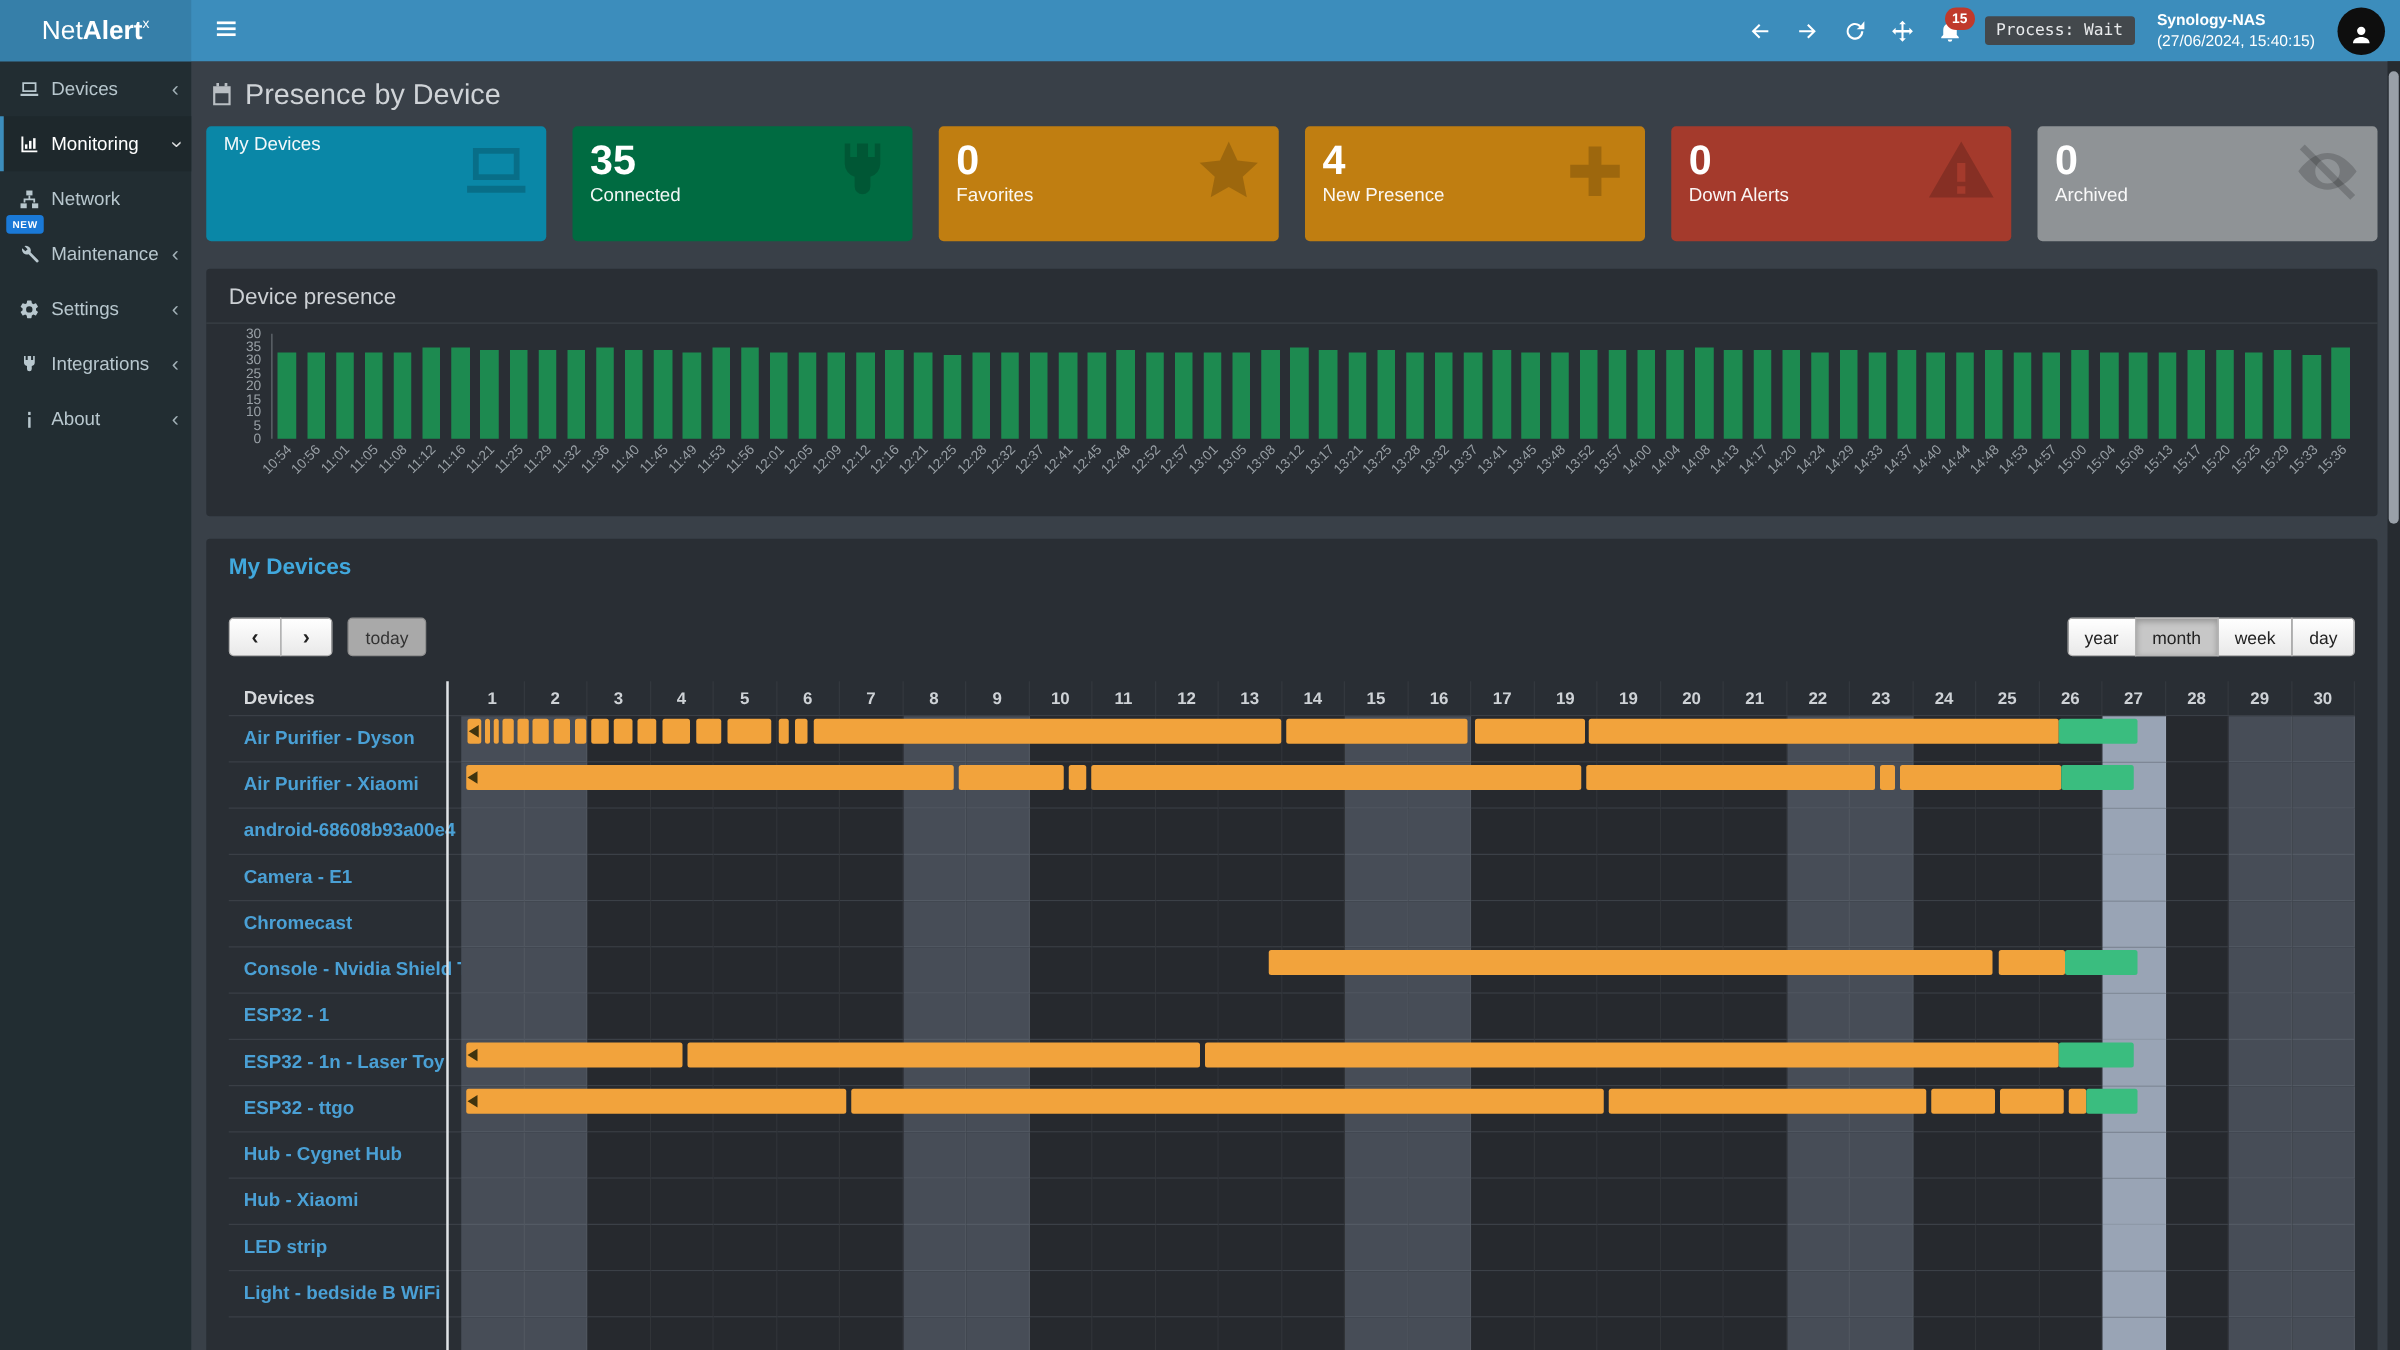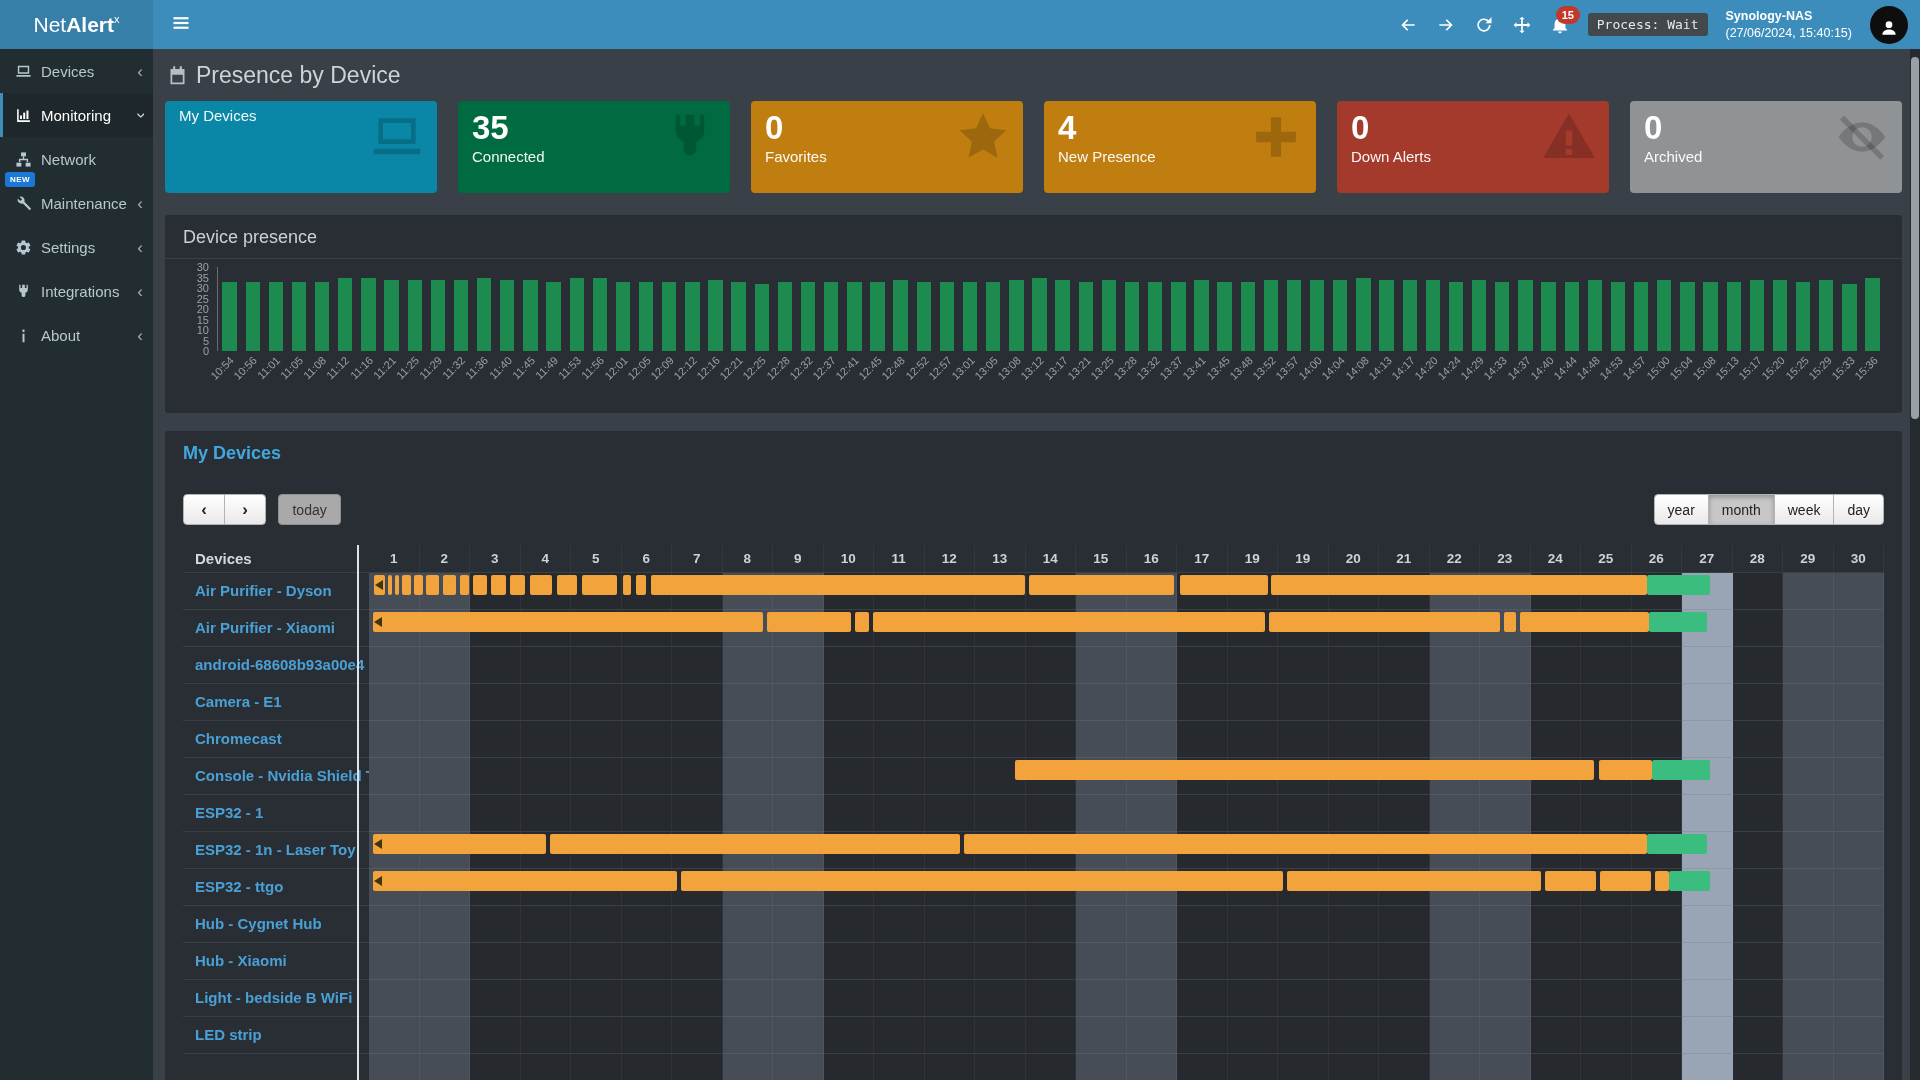--- a/index.html
+++ b/index.html
@@ -1243,57 +1243,57 @@
             <div class="fc-cell" style="background: rgb(38, 41, 46);"></div>
             <div class="fc-cell" style="background: rgb(38, 41, 46);"></div>
             <div class="fc-cell" style="background: rgb(153, 164, 181);"></div>
             <div class="fc-cell" style="background: rgb(38, 41, 46);"></div>
             <div class="fc-cell" style="background: rgb(71, 77, 87);"></div>
             <div class="fc-cell" style="background: rgb(71, 77, 87);"></div>
             <div class="fc-overlay"></div>
           </div>
         </div>
         <div class="fc-row">
+          <div class="fc-devcell">LED strip</div>
+          <div class="fc-days">
+            <div class="fc-cell" style="background: rgb(71, 77, 87);"></div>
+            <div class="fc-cell" style="background: rgb(71, 77, 87);"></div>
+            <div class="fc-cell" style="background: rgb(38, 41, 46);"></div>
+            <div class="fc-cell" style="background: rgb(38, 41, 46);"></div>
+            <div class="fc-cell" style="background: rgb(38, 41, 46);"></div>
+            <div class="fc-cell" style="background: rgb(38, 41, 46);"></div>
+            <div class="fc-cell" style="background: rgb(38, 41, 46);"></div>
+            <div class="fc-cell" style="background: rgb(71, 77, 87);"></div>
+            <div class="fc-cell" style="background: rgb(71, 77, 87);"></div>
+            <div class="fc-cell" style="background: rgb(38, 41, 46);"></div>
+            <div class="fc-cell" style="background: rgb(38, 41, 46);"></div>
+            <div class="fc-cell" style="background: rgb(38, 41, 46);"></div>
+            <div class="fc-cell" style="background: rgb(38, 41, 46);"></div>
+            <div class="fc-cell" style="background: rgb(38, 41, 46);"></div>
+            <div class="fc-cell" style="background: rgb(71, 77, 87);"></div>
+            <div class="fc-cell" style="background: rgb(71, 77, 87);"></div>
+            <div class="fc-cell" style="background: rgb(38, 41, 46);"></div>
+            <div class="fc-cell" style="background: rgb(38, 41, 46);"></div>
+            <div class="fc-cell" style="background: rgb(38, 41, 46);"></div>
+            <div class="fc-cell" style="background: rgb(38, 41, 46);"></div>
+            <div class="fc-cell" style="background: rgb(38, 41, 46);"></div>
+            <div class="fc-cell" style="background: rgb(71, 77, 87);"></div>
+            <div class="fc-cell" style="background: rgb(71, 77, 87);"></div>
+            <div class="fc-cell" style="background: rgb(38, 41, 46);"></div>
+            <div class="fc-cell" style="background: rgb(38, 41, 46);"></div>
+            <div class="fc-cell" style="background: rgb(38, 41, 46);"></div>
+            <div class="fc-cell" style="background: rgb(153, 164, 181);"></div>
+            <div class="fc-cell" style="background: rgb(38, 41, 46);"></div>
+            <div class="fc-cell" style="background: rgb(71, 77, 87);"></div>
+            <div class="fc-cell" style="background: rgb(71, 77, 87);"></div>
+            <div class="fc-overlay"></div>
+          </div>
+        </div>
+        <div class="fc-row">
           <div class="fc-devcell">Light - bedside B WiFi</div>
-          <div class="fc-days">
-            <div class="fc-cell" style="background: rgb(71, 77, 87);"></div>
-            <div class="fc-cell" style="background: rgb(71, 77, 87);"></div>
-            <div class="fc-cell" style="background: rgb(38, 41, 46);"></div>
-            <div class="fc-cell" style="background: rgb(38, 41, 46);"></div>
-            <div class="fc-cell" style="background: rgb(38, 41, 46);"></div>
-            <div class="fc-cell" style="background: rgb(38, 41, 46);"></div>
-            <div class="fc-cell" style="background: rgb(38, 41, 46);"></div>
-            <div class="fc-cell" style="background: rgb(71, 77, 87);"></div>
-            <div class="fc-cell" style="background: rgb(71, 77, 87);"></div>
-            <div class="fc-cell" style="background: rgb(38, 41, 46);"></div>
-            <div class="fc-cell" style="background: rgb(38, 41, 46);"></div>
-            <div class="fc-cell" style="background: rgb(38, 41, 46);"></div>
-            <div class="fc-cell" style="background: rgb(38, 41, 46);"></div>
-            <div class="fc-cell" style="background: rgb(38, 41, 46);"></div>
-            <div class="fc-cell" style="background: rgb(71, 77, 87);"></div>
-            <div class="fc-cell" style="background: rgb(71, 77, 87);"></div>
-            <div class="fc-cell" style="background: rgb(38, 41, 46);"></div>
-            <div class="fc-cell" style="background: rgb(38, 41, 46);"></div>
-            <div class="fc-cell" style="background: rgb(38, 41, 46);"></div>
-            <div class="fc-cell" style="background: rgb(38, 41, 46);"></div>
-            <div class="fc-cell" style="background: rgb(38, 41, 46);"></div>
-            <div class="fc-cell" style="background: rgb(71, 77, 87);"></div>
-            <div class="fc-cell" style="background: rgb(71, 77, 87);"></div>
-            <div class="fc-cell" style="background: rgb(38, 41, 46);"></div>
-            <div class="fc-cell" style="background: rgb(38, 41, 46);"></div>
-            <div class="fc-cell" style="background: rgb(38, 41, 46);"></div>
-            <div class="fc-cell" style="background: rgb(153, 164, 181);"></div>
-            <div class="fc-cell" style="background: rgb(38, 41, 46);"></div>
-            <div class="fc-cell" style="background: rgb(71, 77, 87);"></div>
-            <div class="fc-cell" style="background: rgb(71, 77, 87);"></div>
-            <div class="fc-overlay"></div>
-          </div>
-        </div>
-        <div class="fc-row">
-          <div class="fc-devcell">LED strip</div>
           <div class="fc-days">
             <div class="fc-cell" style="background: rgb(71, 77, 87);"></div>
             <div class="fc-cell" style="background: rgb(71, 77, 87);"></div>
             <div class="fc-cell" style="background: rgb(38, 41, 46);"></div>
             <div class="fc-cell" style="background: rgb(38, 41, 46);"></div>
             <div class="fc-cell" style="background: rgb(38, 41, 46);"></div>
             <div class="fc-cell" style="background: rgb(38, 41, 46);"></div>
             <div class="fc-cell" style="background: rgb(38, 41, 46);"></div>
             <div class="fc-cell" style="background: rgb(71, 77, 87);"></div>
             <div class="fc-cell" style="background: rgb(71, 77, 87);"></div>

